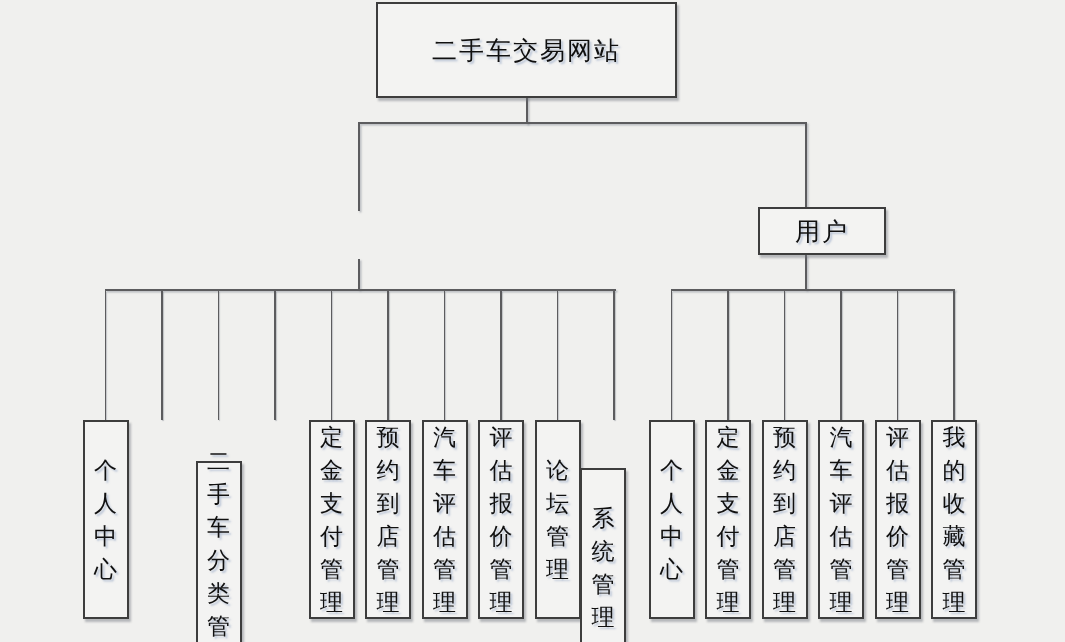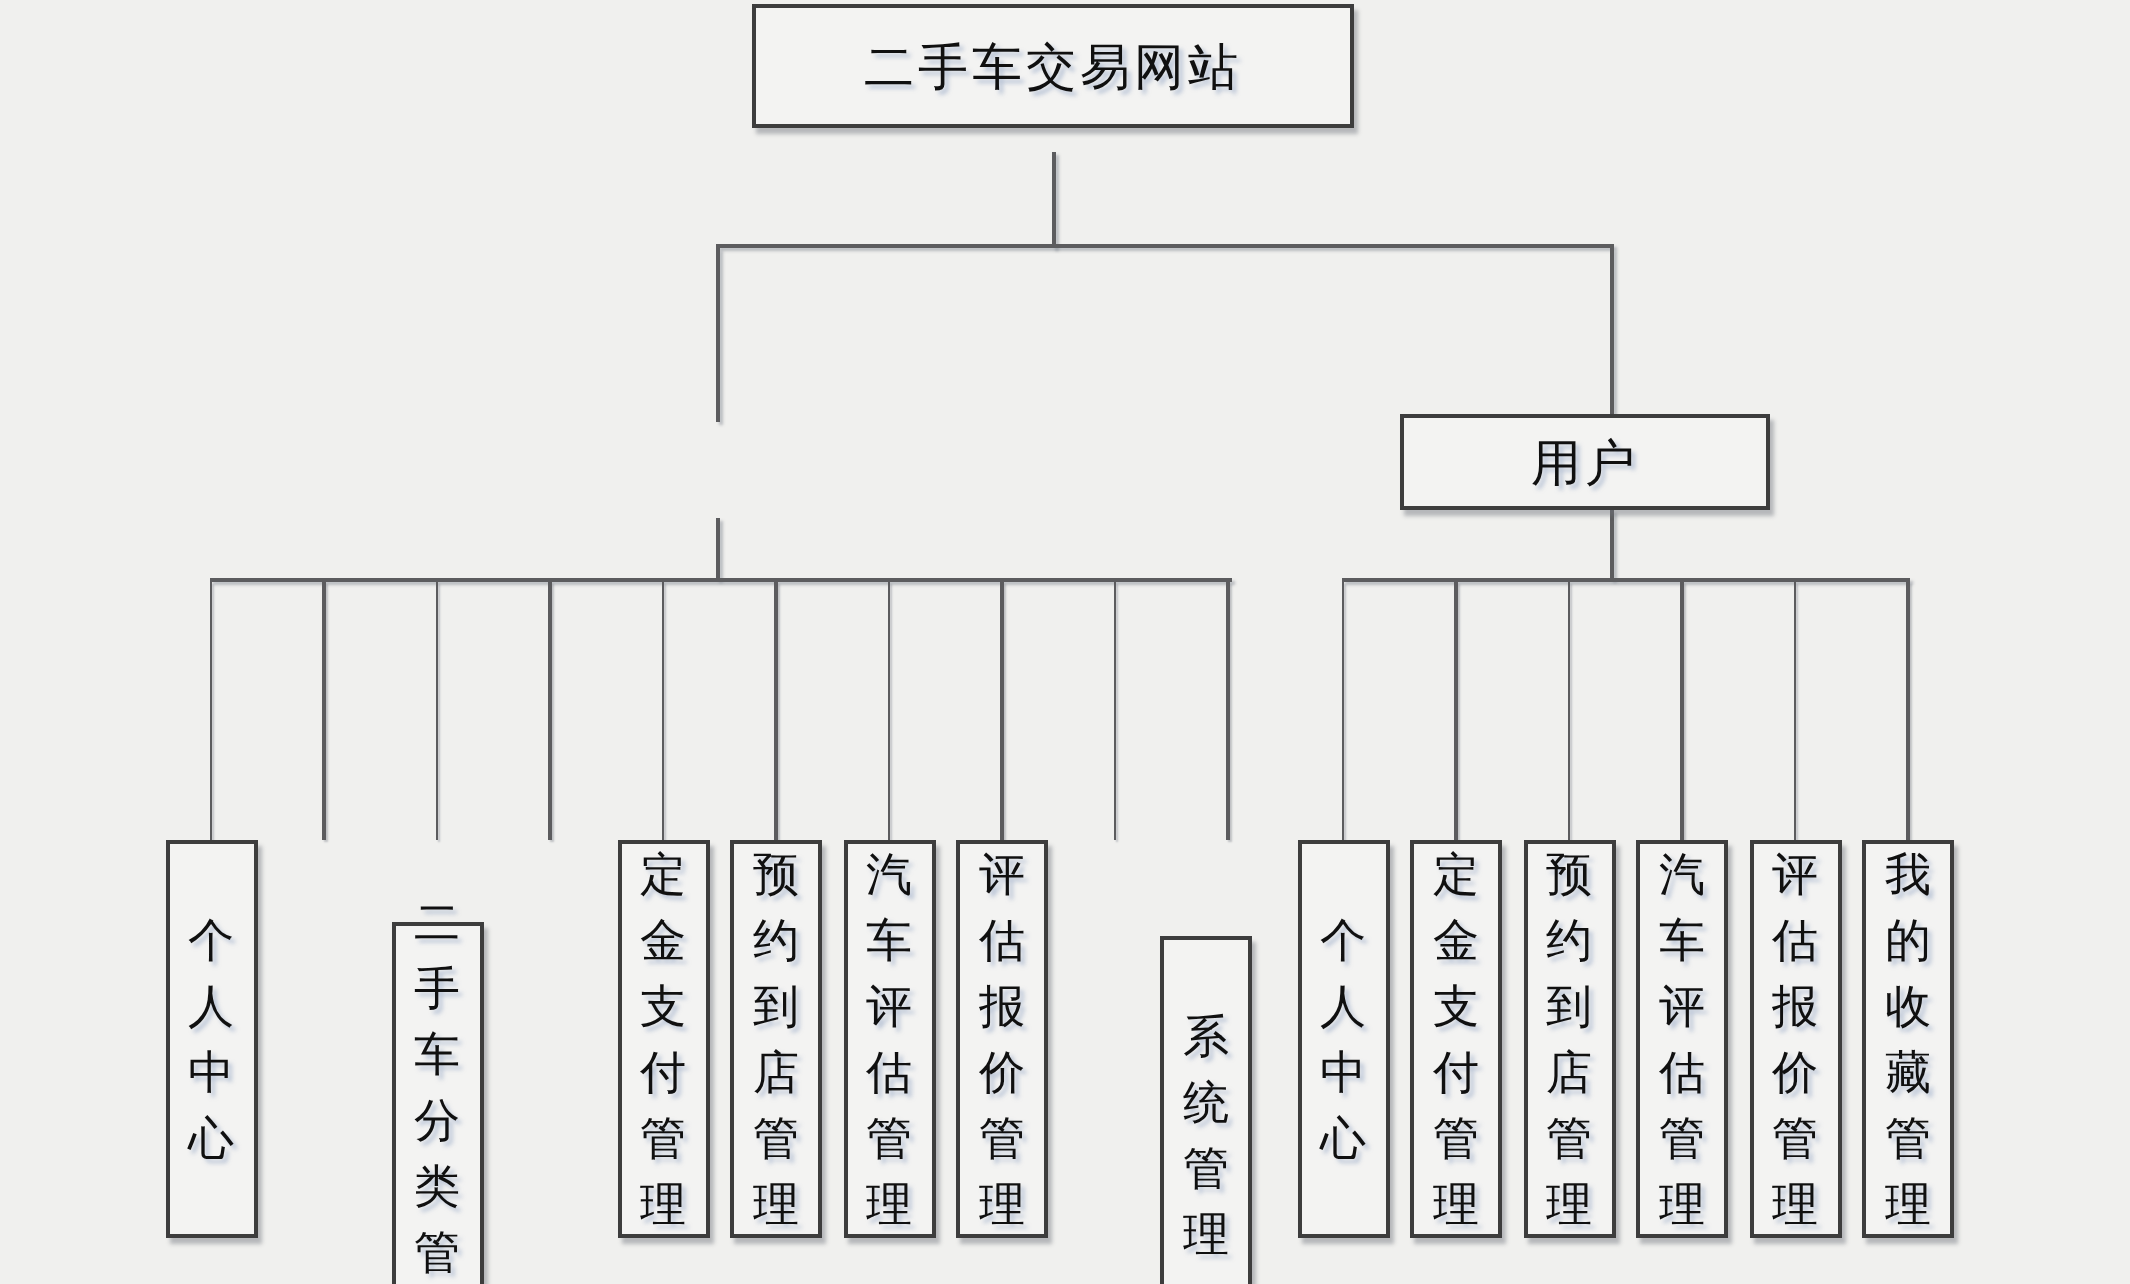--- a/index.html
+++ b/index.html
@@ -14,23 +14,23 @@
   .node{
     position:absolute;
     box-sizing:border-box;
     background:#f3f3f2;
     border:2px solid #3d3d3d;
     display:flex;align-items:center;justify-content:center;
     color:#101010;
     box-shadow:2px 3px 2px rgba(110,115,125,0.45);
     text-shadow:2px 2px 2px rgba(135,155,190,0.55);
   }
-  #root-node{left:376px;top:2px;width:301px;height:62px;font-size:25px;letter-spacing:2px;}
+  #root-node{left:376px;top:2px;width:301px;height:96px;font-size:25px;letter-spacing:2px;}
   #admin-node{left:264px;top:211px;width:189px;height:48px;font-size:25px;letter-spacing:2px;}
-  #user-node{left:700px;top:207px;width:185px;height:48px;font-size:25px;letter-spacing:2px;align-items:center;}
+  #user-node{left:758px;top:207px;width:128px;height:48px;font-size:25px;letter-spacing:2px;align-items:center;}
   .leaf{
     top:420px;height:199px;width:46px;
     font-size:23px;line-height:33px;
   }
   .leaf span{
     display:block;width:100%;
     word-break:break-all;
     text-align:center;
   }
   .hline,.vline{
@@ -90,20 +90,23 @@
     </div>
     <div class="vline drop" style="left: 443.8px;"></div>
     <div class="node leaf" style="left: 421.5px;">
       <span>汽车评估管理</span>
     </div>
     <div class="vline drop" style="left: 500.3px;"></div>
     <div class="node leaf" style="left: 478px;">
       <span>评估报价管理</span>
     </div>
     <div class="vline drop" style="left: 556.8px;"></div>
+    <div class="node leaf" style="left: 534.5px;">
+      <span>论坛管理</span>
+    </div>
     <div class="vline drop" style="left: 613.3px;"></div>
     <div class="node leaf" style="left: 580px; margin-top: 48px;">
       <span>系统管理</span>
     </div>
     <div class="vline drop" style="left: 670.8px;"></div>
     <div class="node leaf" style="left: 648.5px;">
       <span>个人中心</span>
     </div>
     <div class="vline drop" style="left: 727.3px;"></div>
     <div class="node leaf" style="left: 705px;">

